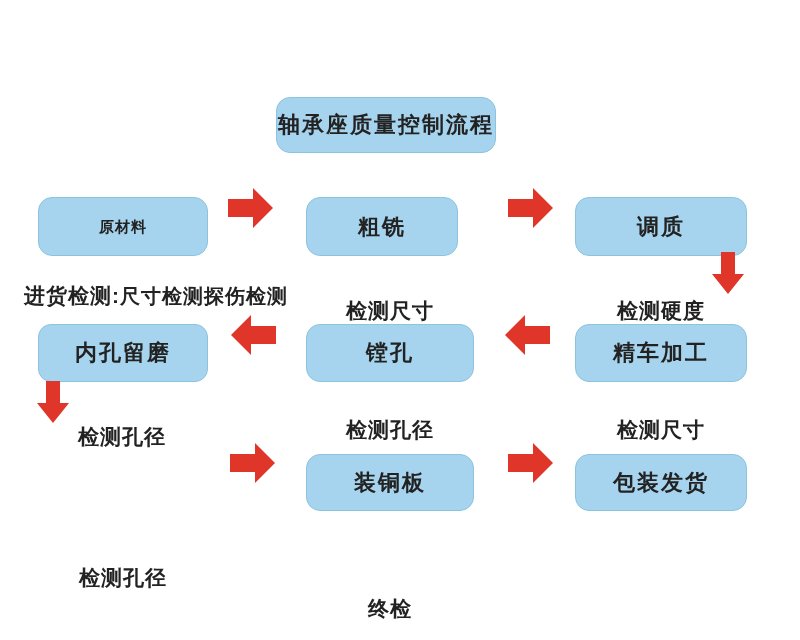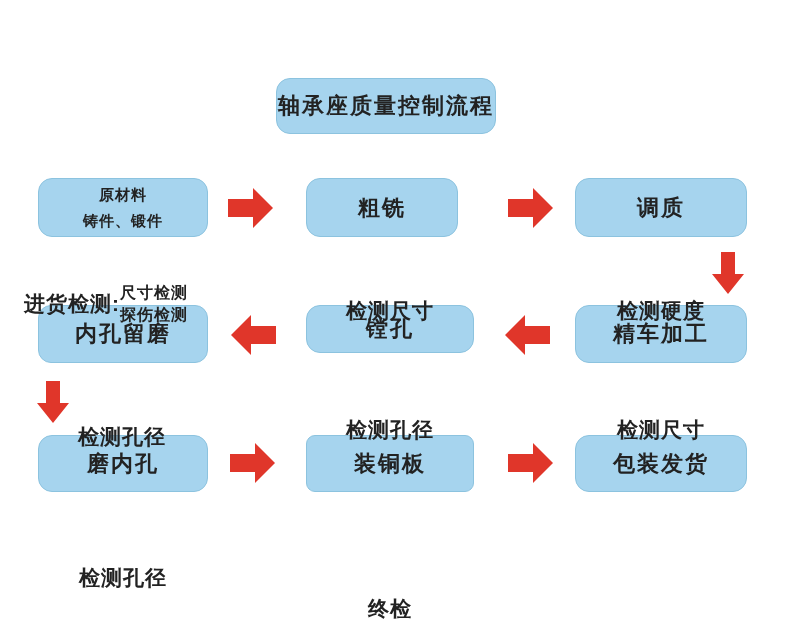--- a/index.html
+++ b/index.html
@@ -29,20 +29,21 @@
     display:flex;
     flex-direction:column;
     align-items:center;
     justify-content:center;
     text-align:center;
     font-weight:bold;
     font-size:22px;
     letter-spacing:2px;
     box-sizing:border-box;
     line-height:26px;
+    margin-top:19px;
   }
   .note{
     position:absolute;
     font-weight:600;
     font-size:21px;
     letter-spacing:1px;
     white-space:nowrap;
     margin-top:37px;
   }
   .center{text-align:center;}
@@ -50,78 +51,74 @@
     position:absolute;
     color:var(--red);
     line-height:0;
   }
   
   .pos-title {left:276px;top:78px;width:220px;height:56px;}
   .pos-r1c1  {left:38px; top:178px;width:170px;height:59px;font-size:15px;letter-spacing:1px;}
   .pos-r1c2  {left:306px;top:178px;width:152px;height:59px;}
   .pos-r1c3  {left:575px;top:178px;width:172px;height:59px;}
   .pos-r2c1  {left:38px; top:305px;width:170px;height:58px;border-radius:13px;}
-  .pos-r2c2  {left:306px;top:305px;width:168px;height:48px;}
+  .pos-r2c2  {left:306px;top:305px;width:168px;height:58px;}
   .pos-r2c3  {left:575px;top:305px;width:172px;height:58px;}
   .pos-r3c1  {left:38px; top:435px;width:170px;height:57px;}
-  .pos-r3c2  {left:306px;top:435px;width:168px;height:57px;border-radius:9px;}
+  .pos-r3c2  {left:306px;top:435px;width:168px;height:57px;}
   .pos-r3c3  {left:575px;top:435px;width:172px;height:57px;text-align:center;}
   
   .pos-a1{left:228px;top:187px;}
   .pos-a2{left:508px;top:187px;}
   .pos-a3{left:711px;top:252px;}
   .pos-a4{left:504px;top:314px;}
   .pos-a5{left:230px;top:314px;}
   .pos-a6{left:36px;top:381px;}
   .pos-a7{left:230px;top:442px;}
   .pos-a8{left:508px;top:442px;}
   
   .pos-incoming{left:24px;top:245px;display:flex;align-items:center;}
-  .pos-incoming .col{display:flex;flex-direction:column;font-size:16px;line-height:22px;letter-spacing:1px;}
+  .pos-incoming .col{display:flex;flex-direction:row;font-size:20px;line-height:22px;letter-spacing:1px;}
   .pos-t-r1c2{left:306px;top:260px;width:168px;}
   .pos-t-r1c3{left:575px;top:260px;width:130px;text-align:right;}
   .pos-t-r2c1{left:78px;top:386px;}
   .pos-t-r2c2{left:306px;top:379px;width:168px;}
   .pos-t-r2c3{left:575px;top:379px;width:172px;}
   .pos-t-r3c1{left:38px;top:527px;width:170px;}
   .pos-t-r3c2{left:306px;top:558px;width:168px;}
 </style>
 </head>
 <body>
 
 <div id="canvas">
 
   <div class="node pos-title">
     <span>轴承座质量控制流程</span>
   </div>
 
   <div class="node pos-r1c1">
     <span>原材料</span>
-    <span>铸件、锻件</span>
   </div>
   <div class="node pos-r1c2">
     <span>粗铣</span>
   </div>
   <div class="node pos-r1c3">
     <span>调质</span>
   </div>
 
   <div class="node pos-r2c1">
     <span>内孔留磨</span>
   </div>
   <div class="node pos-r2c2">
     <span>镗孔</span>
   </div>
   <div class="node pos-r2c3">
     <span>精车加工</span>
   </div>
 
-  <div class="node pos-r3c1">
-    <span>磨内孔</span>
-  </div>
   <div class="node pos-r3c2">
     <span>装铜板</span>
   </div>
   <div class="node pos-r3c3">
     <span>包装发货</span>
   </div>
 
   <span class="arrow pos-a1">
     <svg width="46" height="42" viewBox="0 0 46 42">
         <polygon fill="currentColor" points="0,12 25,12 25,1 45,21 25,41 25,30 0,30"></polygon>

